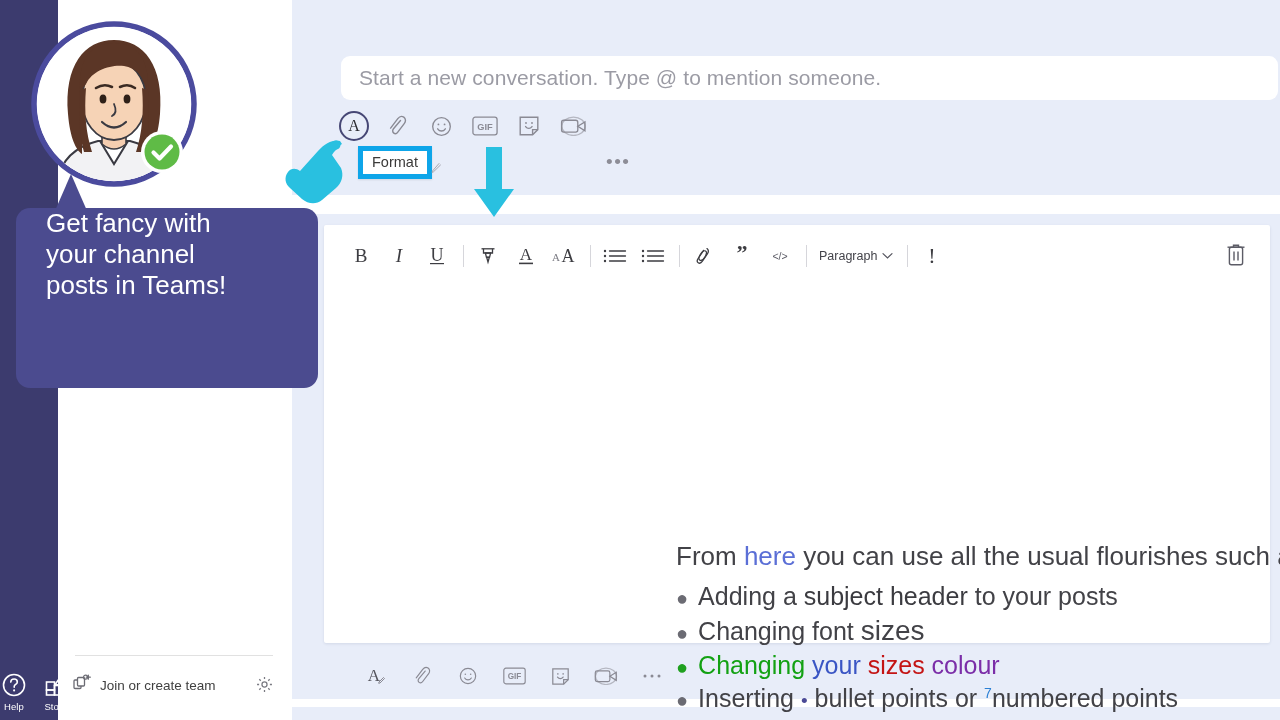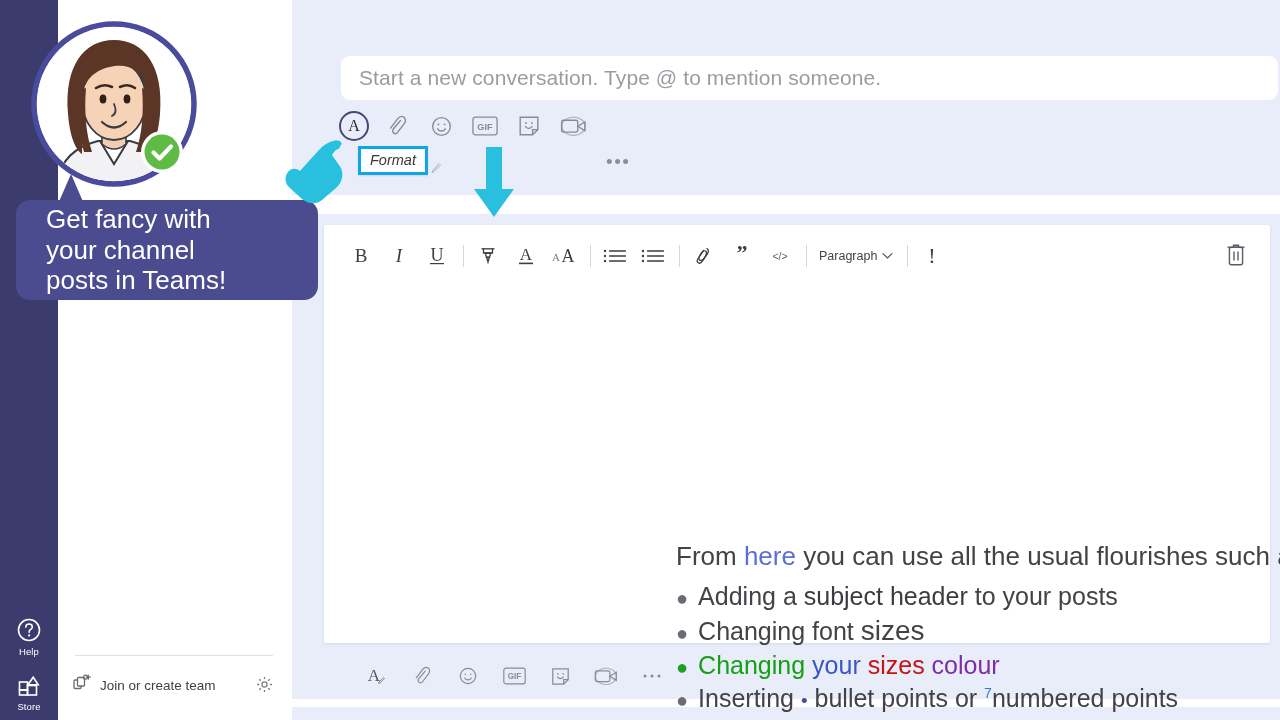--- a/index.html
+++ b/index.html
@@ -12,21 +12,21 @@
   #root { position: relative; width: 1280px; height: 720px; }
 
   
   .app-rail {
     position: absolute; left: 0; top: 0;
     width: 58px; height: 720px;
     background: #3c3b6e;
   }
   .rail-bottom {
     position: absolute; left: 0; bottom: 8px; width: 58px;
-    display: flex; flex-direction: column; align-items: center; gap: 14px;
+    display: flex; align-items: center; gap: 14px;
   }
   .rail-item { display: flex; flex-direction: column; align-items: center; gap: 2px; cursor: pointer; }
   .rail-label { color: #ffffff; font-size: 9.5px; letter-spacing: .1px; }
   .rail-glyph { width: 28px; height: 28px; display: block; }
 
   
   .left-col {
     position: absolute; left: 58px; top: 0; width: 234px; height: 720px;
     background: #ffffff;
   }
@@ -67,24 +67,23 @@
   .cicon { width: 32px; height: 32px; display: flex; align-items: center; justify-content: center; cursor: pointer; }
   .format-circle { border: 2.5px solid #464775; border-radius: 50%; width: 30px; height: 30px; }
   .dots-more {
     position: absolute; left: 606px; top: 152px;
     font-size: 19px; color: #8d8d97; letter-spacing: 1.5px; cursor: pointer; line-height: 1;
   }
 
   
   .tooltip-format {
     position: absolute; left: 358px; top: 146px;
-    background: #ffffff; border: 3px solid #0ea5e9;
+    background: #ffffff; border: 5px solid #0ea5e9;
     padding: 3px 9px 4px; font-size: 14.5px; color: #3b3a39;
     box-shadow: 0 1px 2px rgba(0,0,0,.10);
-    font-style: italic;
   }
   .tooltip-tail { position: absolute; left: 430px; top: 160px; }
 
   
   .editor-card {
     position: absolute; left: 324px; top: 225px; width: 946px; height: 418px;
     background: #ffffff; border-radius: 2px;
     box-shadow: 0 1px 3px rgba(30,40,80,.10);
   }
   .fmt-toolbar {
@@ -127,23 +126,23 @@
   .composer-icons-bottom {
     position: absolute; left: 360px; top: 660px;
     display: flex; align-items: center; gap: 14px;
   }
 
   
   .avatar-wrap { position: absolute; left: 28px; top: 18px; width: 172px; height: 172px; }
 
   
   .callout {
-    position: absolute; left: 16px; top: 200px; width: 302px; height: 100px;
+    position: absolute; left: 16px; top: 208px; width: 302px; height: 180px;
     background: #4b4b8f; border-radius: 14px;
-    display: flex; align-items: center; padding-left: 30px;
+    display: flex; padding-left: 30px;
   }
   .callout-text {
     color: #ffffff; font-size: 26px; line-height: 1.19; font-weight: 300;
     white-space: pre-line;
   }
   .callout-tail { position: absolute; left: 50px; top: 174px; }
 
   
   .hand-cursor { position: absolute; left: 280px; top: 137px; }
   .down-arrow  { position: absolute; left: 472px; top: 147px; }

